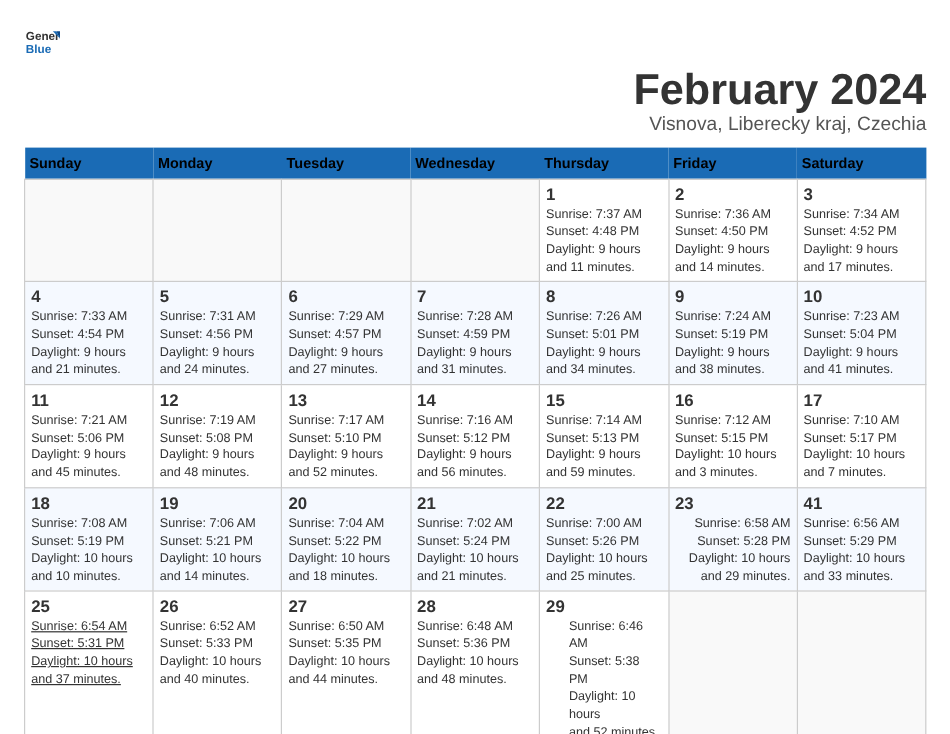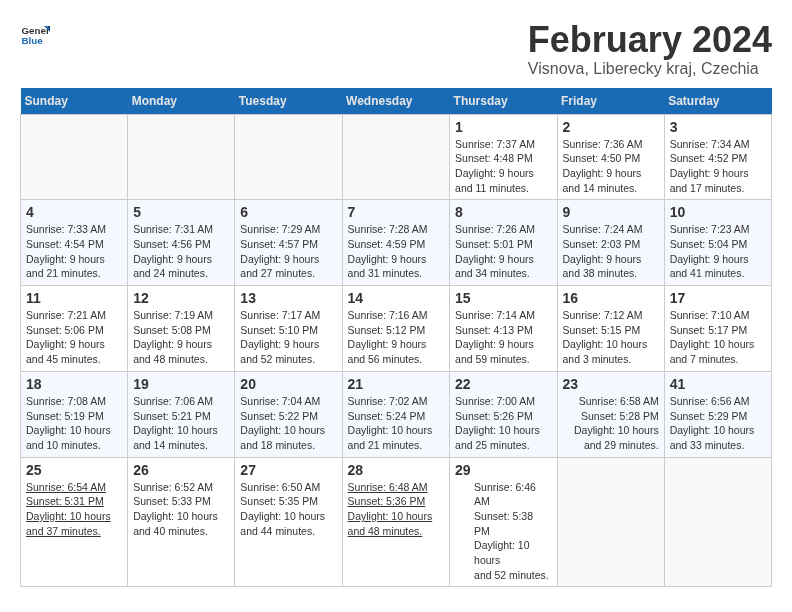--- a/index.html
+++ b/index.html
@@ -19,39 +19,41 @@
     .logo {
       display: flex;
       align-items: center;
       gap: 4px;
     }
     .logo-icon {
       width: 30px;
       height: 30px;
     }
     .title-section {
+      text-align: right;
+      margin-top: 35px;
     }
     .month-year {
       font-size: 36px;
       font-weight: bold;
       color: #333;
       line-height: 1.1;
     }
     .location {
       font-size: 16px;
       color: #555;
     }
     .calendar {
       width: 100%;
       border-collapse: collapse;
       font-size: 11px;
     }
     .calendar th {
       background-color: #1a6bb5;
-      color: #e5e5e5;
+      color: #000000;
       padding: 6px 4px;
       text-align: left;
       font-size: 12px;
       font-weight: bold;
     }
     .calendar td {
       border: 1px solid #ccc;
       vertical-align: top;
       padding: 4px 5px;
       width: 108px;
@@ -172,21 +174,21 @@
         <td>
           <span class="day-number">8</span>
           <div class="day-info" style="white-space: pre-line;">Sunrise: 7:26 AM
 Sunset: 5:01 PM
 Daylight: 9 hours
 and 34 minutes.</div>
         </td>
         <td>
           <span class="day-number">9</span>
           <div class="day-info" style="white-space: pre-line;">Sunrise: 7:24 AM
-Sunset: 2:03 PM
+Sunset: 5:19 PM
 Daylight: 9 hours
 and 38 minutes.</div>
         </td>
         <td>
           <span class="day-number">10</span>
           <div class="day-info" style="white-space: pre-line;">Sunrise: 7:23 AM
 Sunset: 5:04 PM
 Daylight: 9 hours
 and 41 minutes.</div>
         </td>
@@ -216,21 +218,21 @@
         <td>
           <span class="day-number">14</span>
           <div class="day-info" style="white-space: pre-line;">Sunrise: 7:16 AM
 Sunset: 5:12 PM
 Daylight: 9 hours
 and 56 minutes.</div>
         </td>
         <td>
           <span class="day-number">15</span>
           <div class="day-info" style="white-space: pre-line;">Sunrise: 7:14 AM
-Sunset: 4:13 PM
+Sunset: 5:13 PM
 Daylight: 9 hours
 and 59 minutes.</div>
         </td>
         <td>
           <span class="day-number">16</span>
           <div class="day-info" style="white-space: pre-line;">Sunrise: 7:12 AM
 Sunset: 5:15 PM
 Daylight: 10 hours
 and 3 minutes.</div>
         </td>
@@ -310,21 +312,21 @@
         </td>
         <td>
           <span class="day-number">27</span>
           <div class="day-info" style="white-space: pre-line;">Sunrise: 6:50 AM
 Sunset: 5:35 PM
 Daylight: 10 hours
 and 44 minutes.</div>
         </td>
         <td>
           <span class="day-number">28</span>
-          <div class="day-info" style="white-space: pre-line; text-decoration: underline;">Sunrise: 6:48 AM
+          <div class="day-info" style="white-space: pre-line;">Sunrise: 6:48 AM
 Sunset: 5:36 PM
 Daylight: 10 hours
 and 48 minutes.</div>
         </td>
         <td>
           <span class="day-number">29</span>
           <div class="day-info" style="white-space: pre-line; margin-left: 19px;">Sunrise: 6:46 AM
 Sunset: 5:38 PM
 Daylight: 10 hours
 and 52 minutes.</div>

